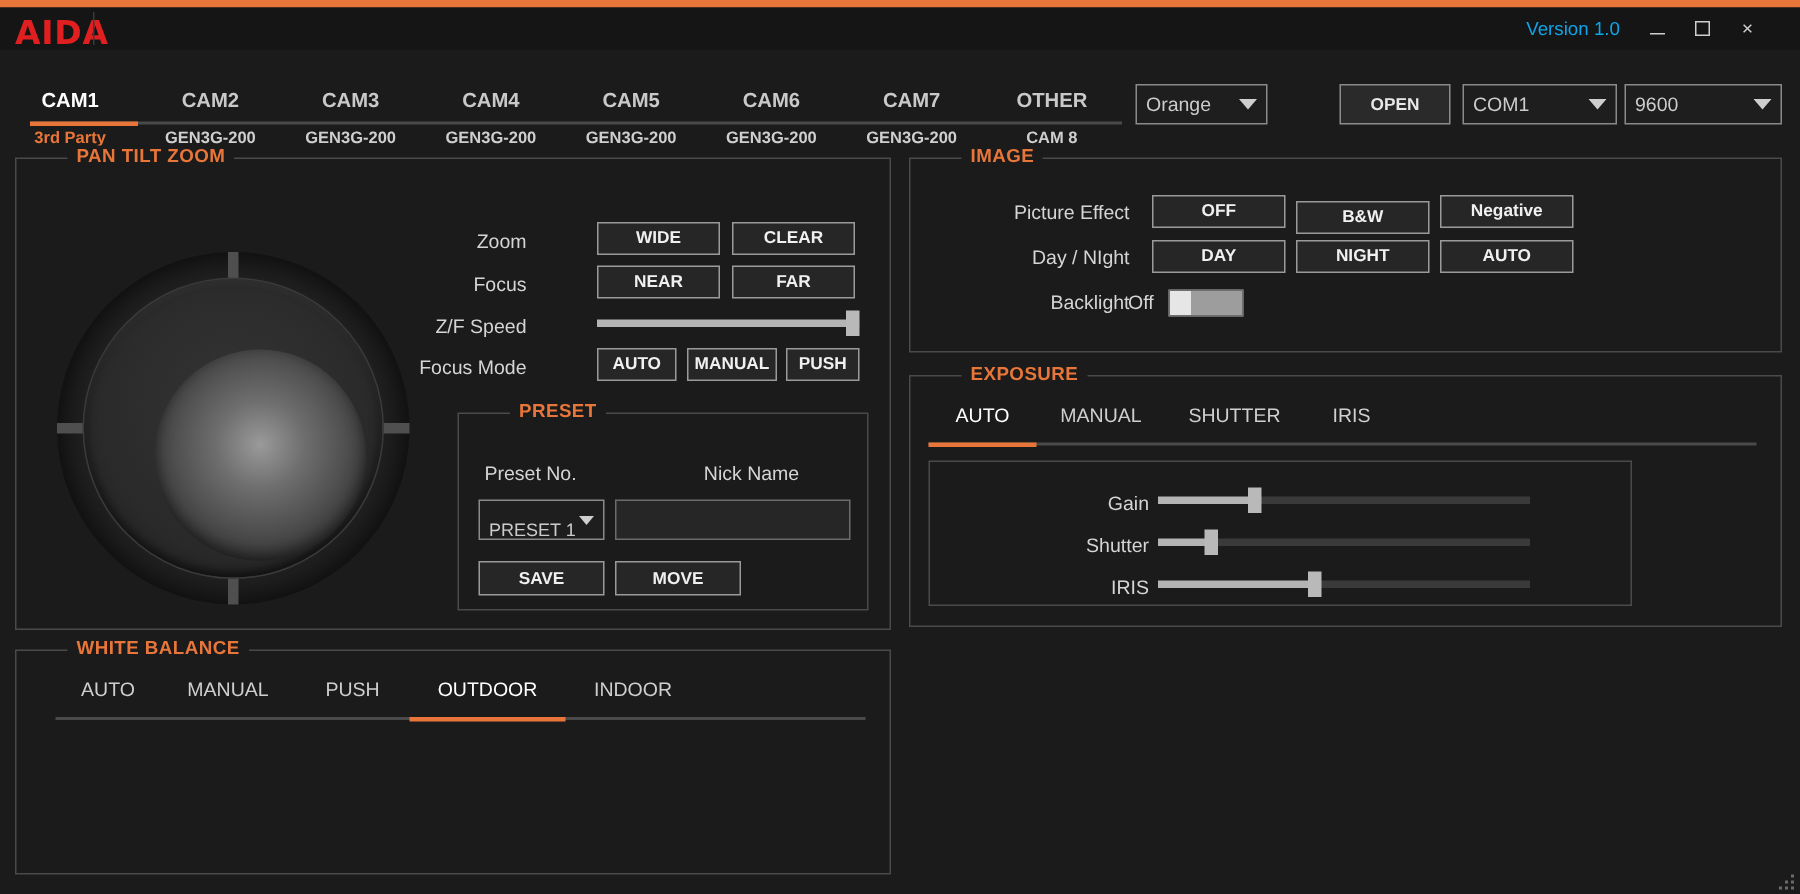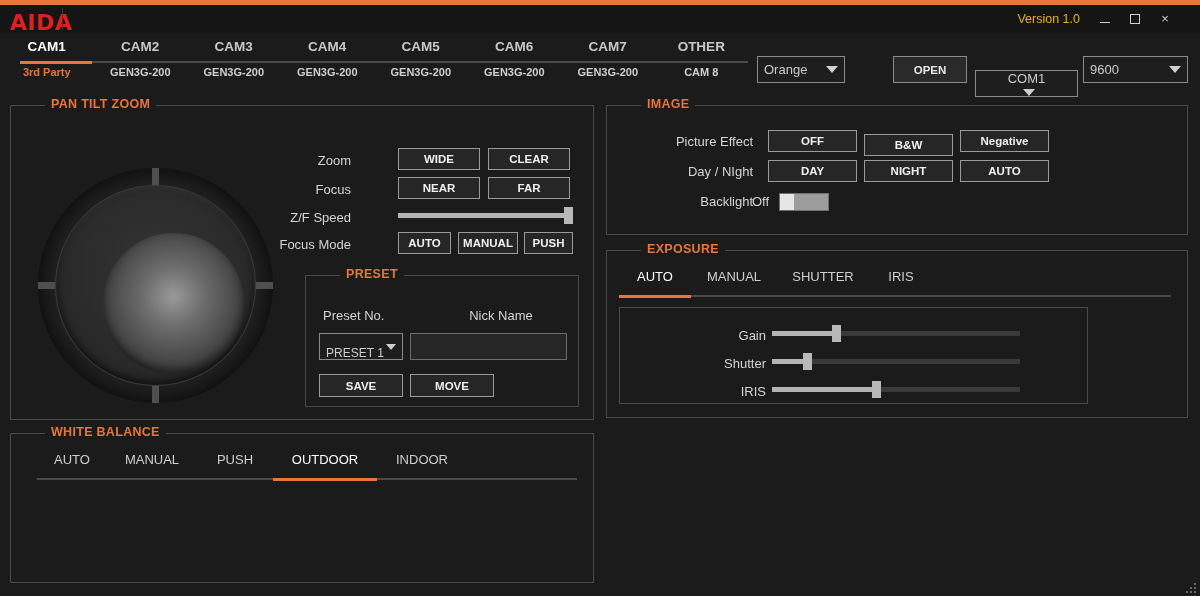--- a/index.html
+++ b/index.html
@@ -29,36 +29,36 @@
     font-size: 22px; font-weight: bold; color: #e02020;
     letter-spacing: 0.5px;
     font-family: "DejaVu Sans", sans-serif;
   }
   .logo-divider {
     position: absolute; left: 62px; top: 3px; width: 1px; height: 22px;
     background: #3a3a3a;
   }
   .version {
     position: absolute; right: 120px; top: 7px;
-    font-size: 12.5px; color: #eab308;
+    font-size: 12.5px; color: #0ea5e9;
   }
   .wbtn {
     position: absolute; top: 4px; width: 22px; height: 20px;
     color: #cfcfcf; font-size: 13px; text-align: center; line-height: 20px;
     cursor: default;
   }
   .wbtn-min { right: 84px; }
   .wbtn-max { right: 54px; }
   .wbtn-close { right: 24px; }
   .glyph-min { display:block; width:10px; height:1px; background:#cfcfcf; margin: 13px auto 0 auto; }
   .glyph-max { display:block; width:10px; height:10px; border:1.5px solid #cfcfcf; margin: 5px auto 0 auto; }
 
   
   .tabstrip {
-    position: absolute; left: 0; top: 36px; width: 748px; height: 48px;
+    position: absolute; left: 0; top: 56px; width: 748px; height: 48px;
   }
   .tabrow {
     position: absolute; left: 0; top: 0; width: 748px; height: 24px;
     display: flex;
   }
   .tab {
     flex: 1 1 0; text-align: center;
     font-size: 13.5px; font-weight: bold; color: #c9c9c9;
     padding-top: 3px; cursor: default;
   }
@@ -90,21 +90,21 @@
     display: flex; align-items: center; padding: 0 6px;
     cursor: default;
   }
   .combo .cval { flex: 1; }
   .combo .carrow {
     width: 0; height: 0;
     border-left: 6px solid transparent; border-right: 6px solid transparent;
     border-top: 7px solid #cfcfcf; margin-left: 4px;
   }
   .combo-color { left: 757px; top: 56px; width: 88px; }
-  .combo-port  { left: 975px; top: 70px; width: 103px; flex-direction: column; }
+  .combo-port  { left: 975px; top: 56px; width: 103px; }
   .combo-baud  { left: 1083px; top: 56px; width: 105px; }
   .btn-open {
     position: absolute; left: 893px; top: 56px; width: 74px; height: 27px;
     background: #2a2a2a; border: 1px solid #8a8a8a;
     color: #e8e8e8; font-size: 11.5px; font-weight: bold;
     display: flex; align-items: center; justify-content: center;
     cursor: default;
   }
 
   

